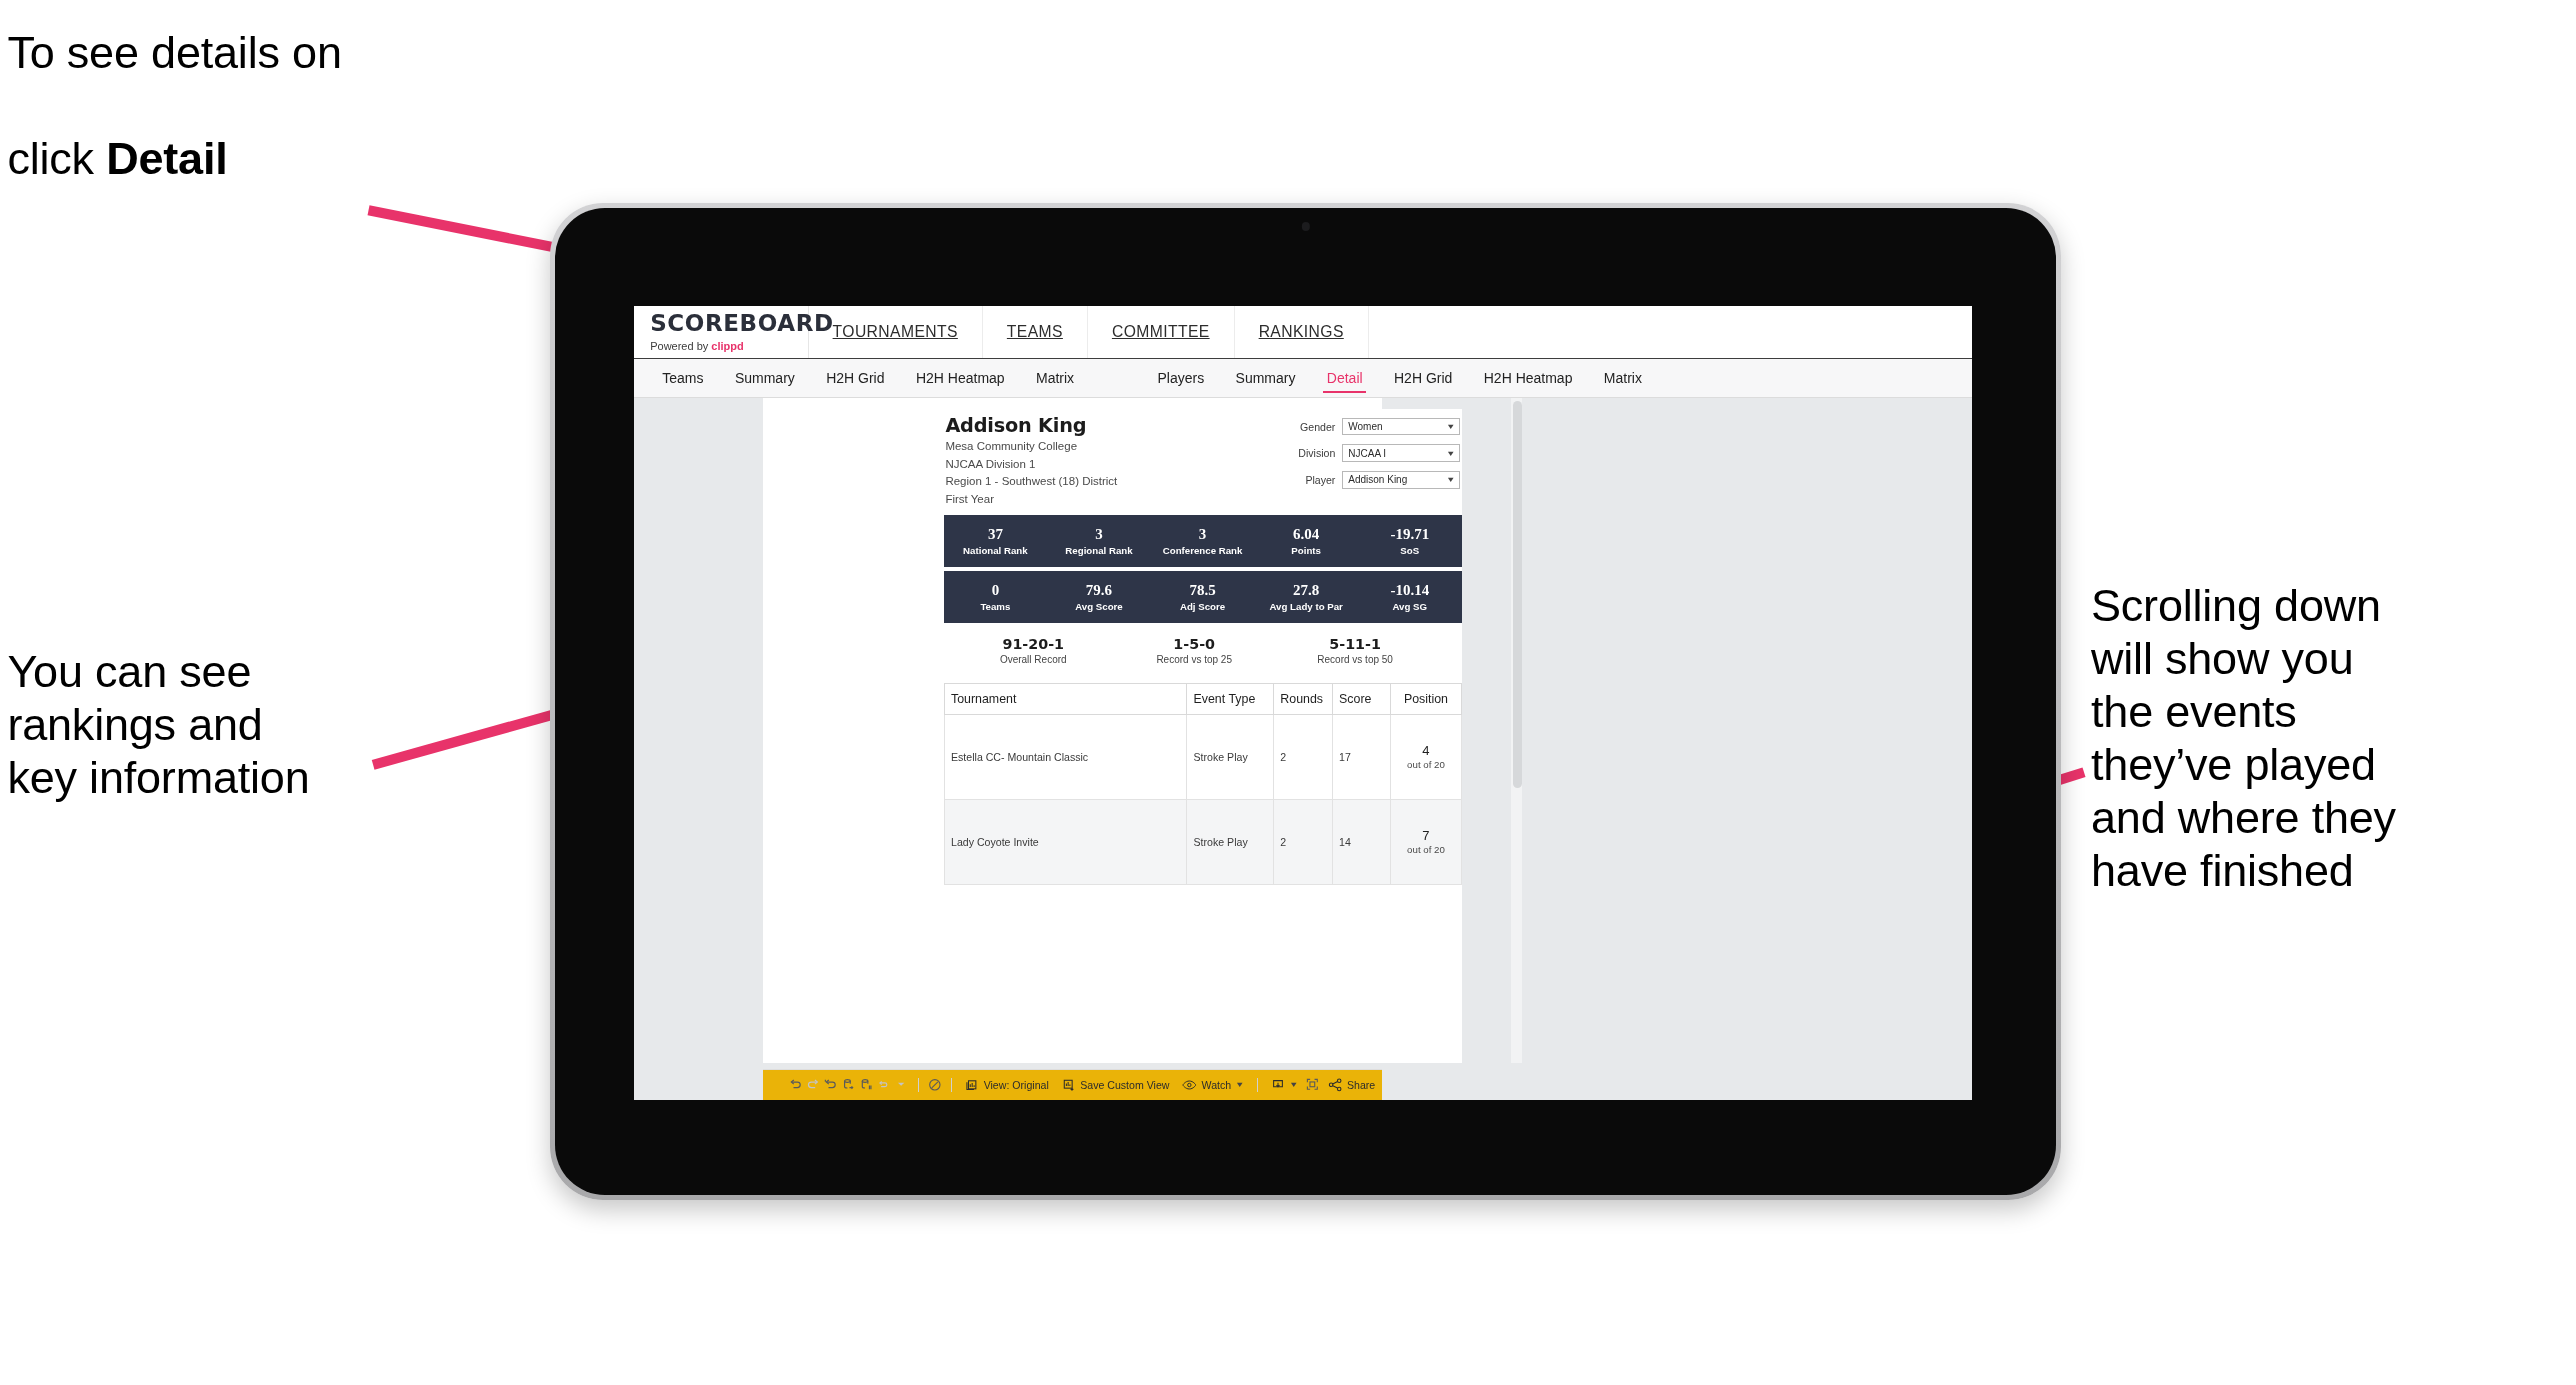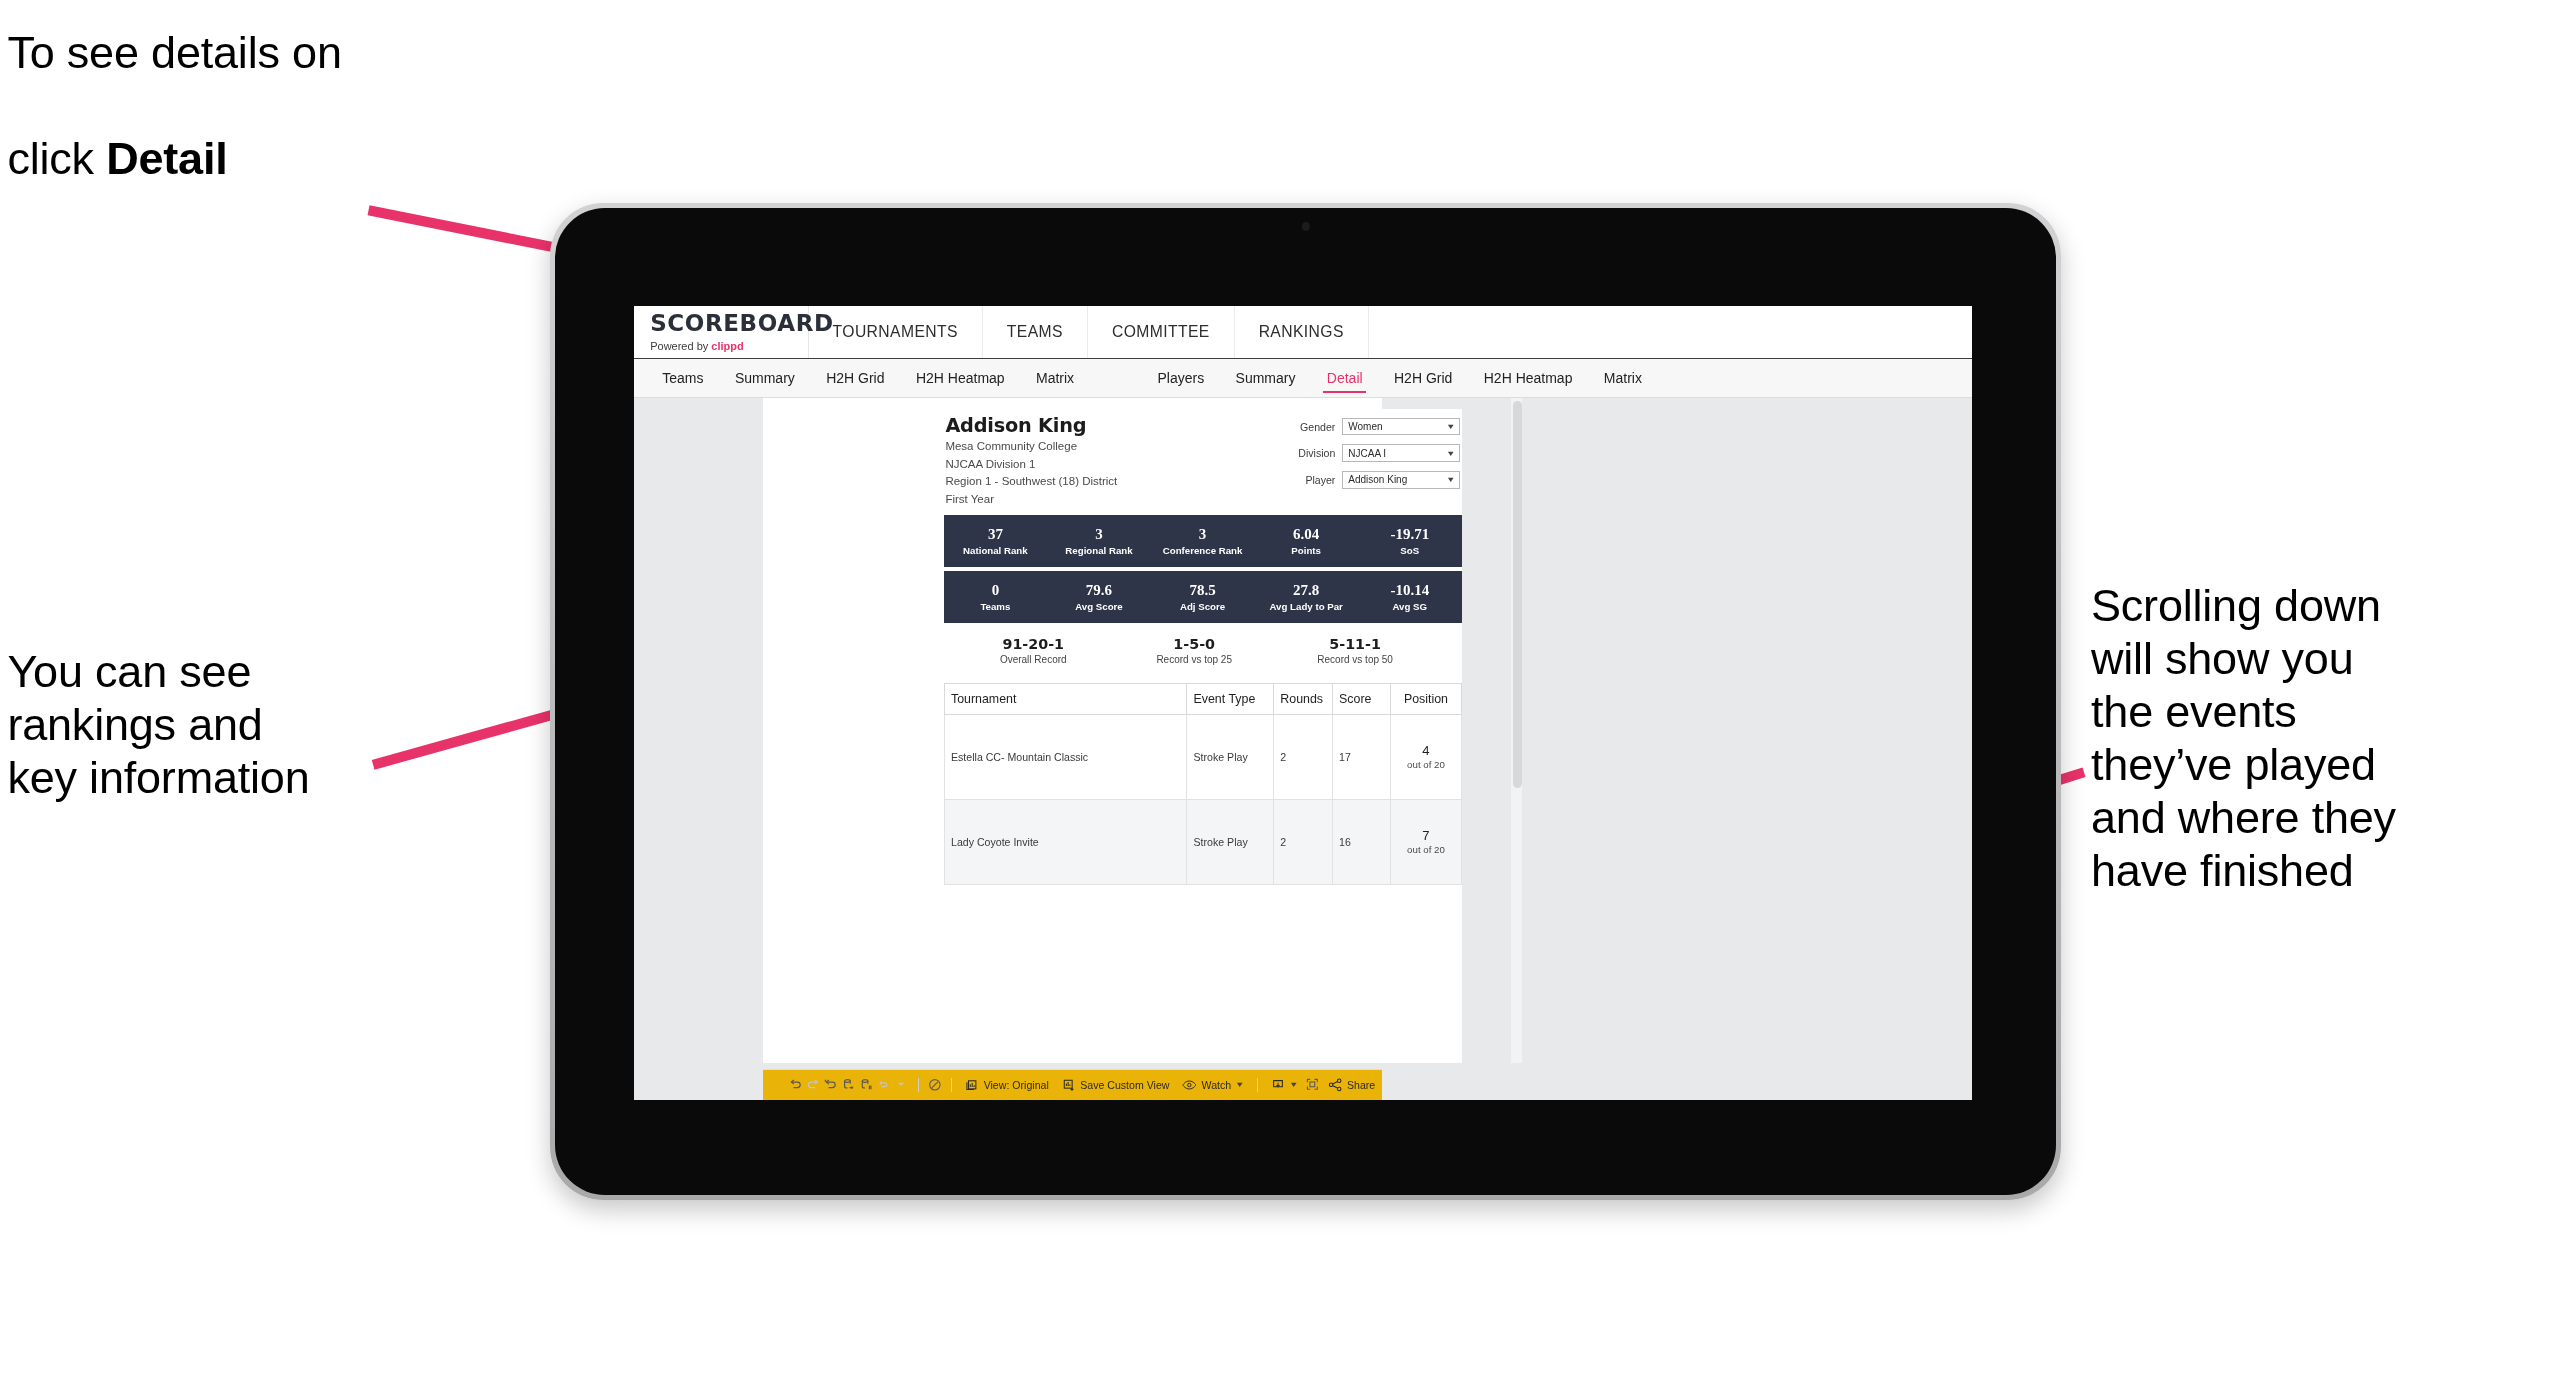--- a/index.html
+++ b/index.html
@@ -77,20 +77,21 @@
   }
   .brand-sub { font-size: 11px; color: #3b3b3b; margin-top: 5px; }
   .brand-sub .pink { color: #e8336a; font-weight: 700; }
   .topnav { display: flex; align-items: center; }
   .topnav-item {
     padding: 0 24px; height: 100%;
     display: flex; align-items: center;
     font-size: 15.7px; color: #2d2d2d; letter-spacing: 0.4px;
     border-right: 0.9px solid #ececec;
     cursor: pointer;
+    text-decoration: underline;
   }
 
   #tabbar {
     height: 39px; background: #f7f7f8;
     border-bottom: 0.9px solid #dcdcdc;
     display: flex; align-items: center; padding-left: 13px; gap: 0;
   }
   .tabgroup { display: flex; align-items: center; }
   .tabgroup.g1 { margin-right: 52px; }
   .tab {
@@ -415,21 +416,21 @@
                     <td>17</td>
                     <td class="pos">
                       <div class="pos-n">4</div>
                       <div class="pos-of">out of 20</div>
                     </td>
                   </tr>
                   <tr class="alt">
                     <td>Lady Coyote Invite</td>
                     <td>Stroke Play</td>
                     <td>2</td>
-                    <td>16</td>
+                    <td>14</td>
                     <td class="pos">
                       <div class="pos-n">7</div>
                       <div class="pos-of">out of 20</div>
                     </td>
                   </tr>
                 </tbody>
               </table>
 
             </div>
           </div>

